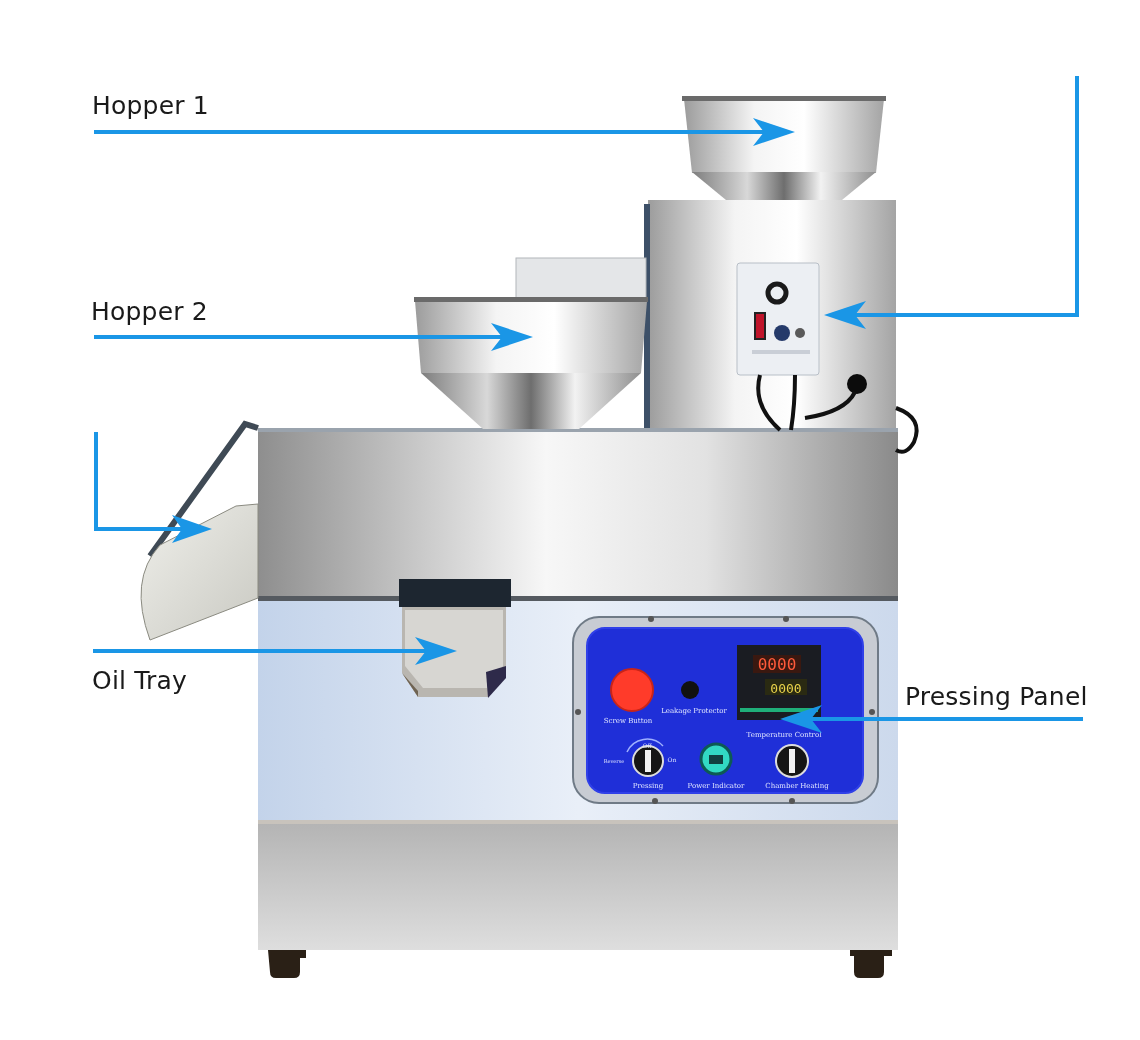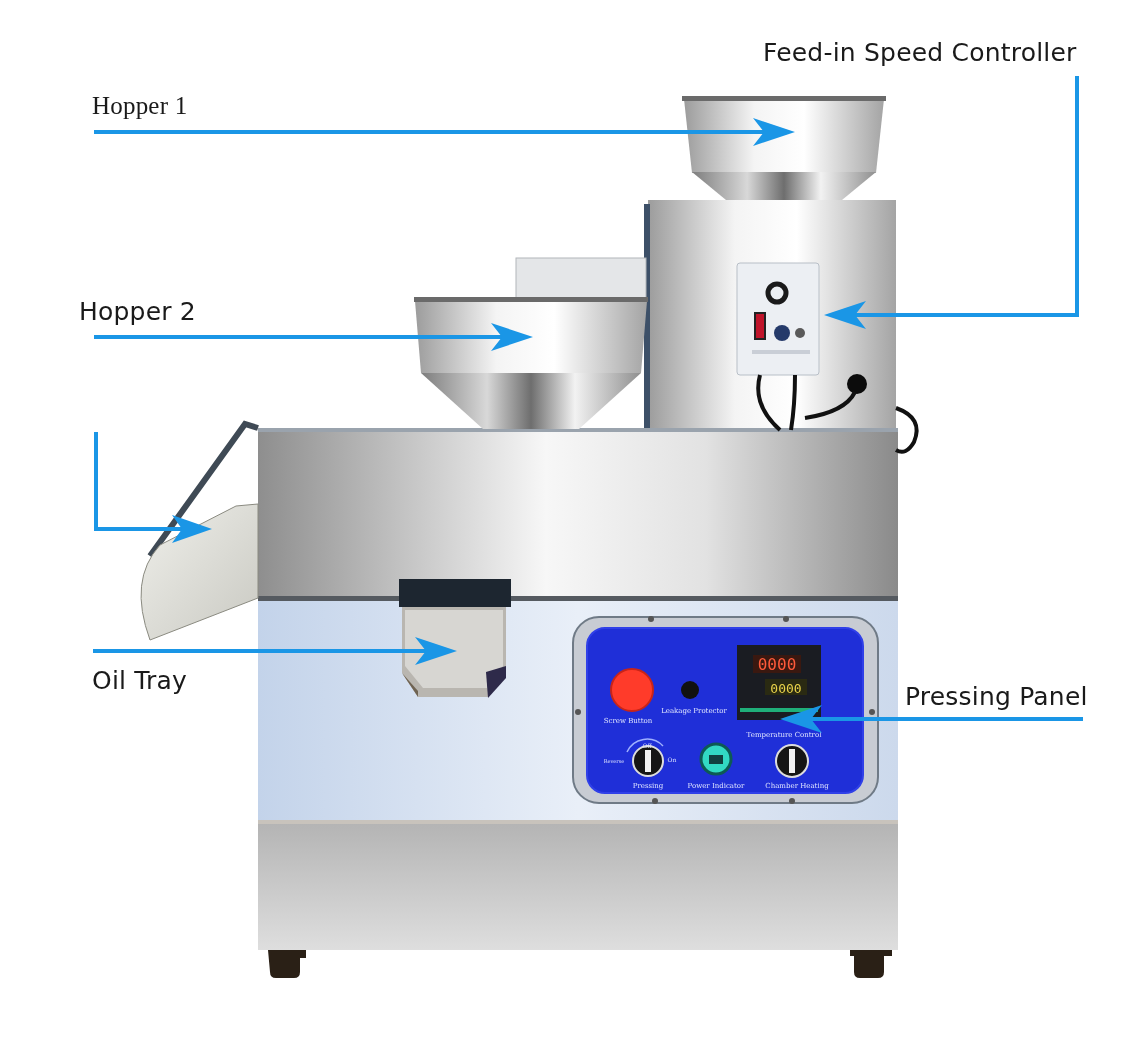--- a/index.html
+++ b/index.html
@@ -174,18 +174,17 @@
 
       <polyline points="1077,76 1077,315 844,315" fill="none" stroke-width="4"></polyline>
       <path d="M824 315 L866 301 L855 315 L866 329 Z" stroke="none"></path>
 
       <line x1="1083" y1="719" x2="800" y2="719" stroke-width="4"></line>
       <path d="M780 719 L822 705 L811 719 L822 733 Z" stroke="none"></path>
     </g>
   </svg>
 
   
-  <div class="callout-label" style="left:92px; top:93px;font-family:Liberation Serif, serif;">Hopper 1</div>
-  <div class="callout-label" style="left:79px; top:299px;">Hopper 2</div>
+  <div class="callout-label" style="left:92px; top:93px;">Hopper 1</div>
+  <div class="callout-label" style="left:91px; top:299px;">Hopper 2</div>
   <div class="callout-label" style="left:92px; top:668px;">Oil Tray</div>
-  <div class="callout-label" style="left:763px; top:40px;">Feed-in Speed Controller</div>
   <div class="callout-label" style="left:905px; top:684px;">Pressing Panel</div>
 </div>
 
 </body></html>

